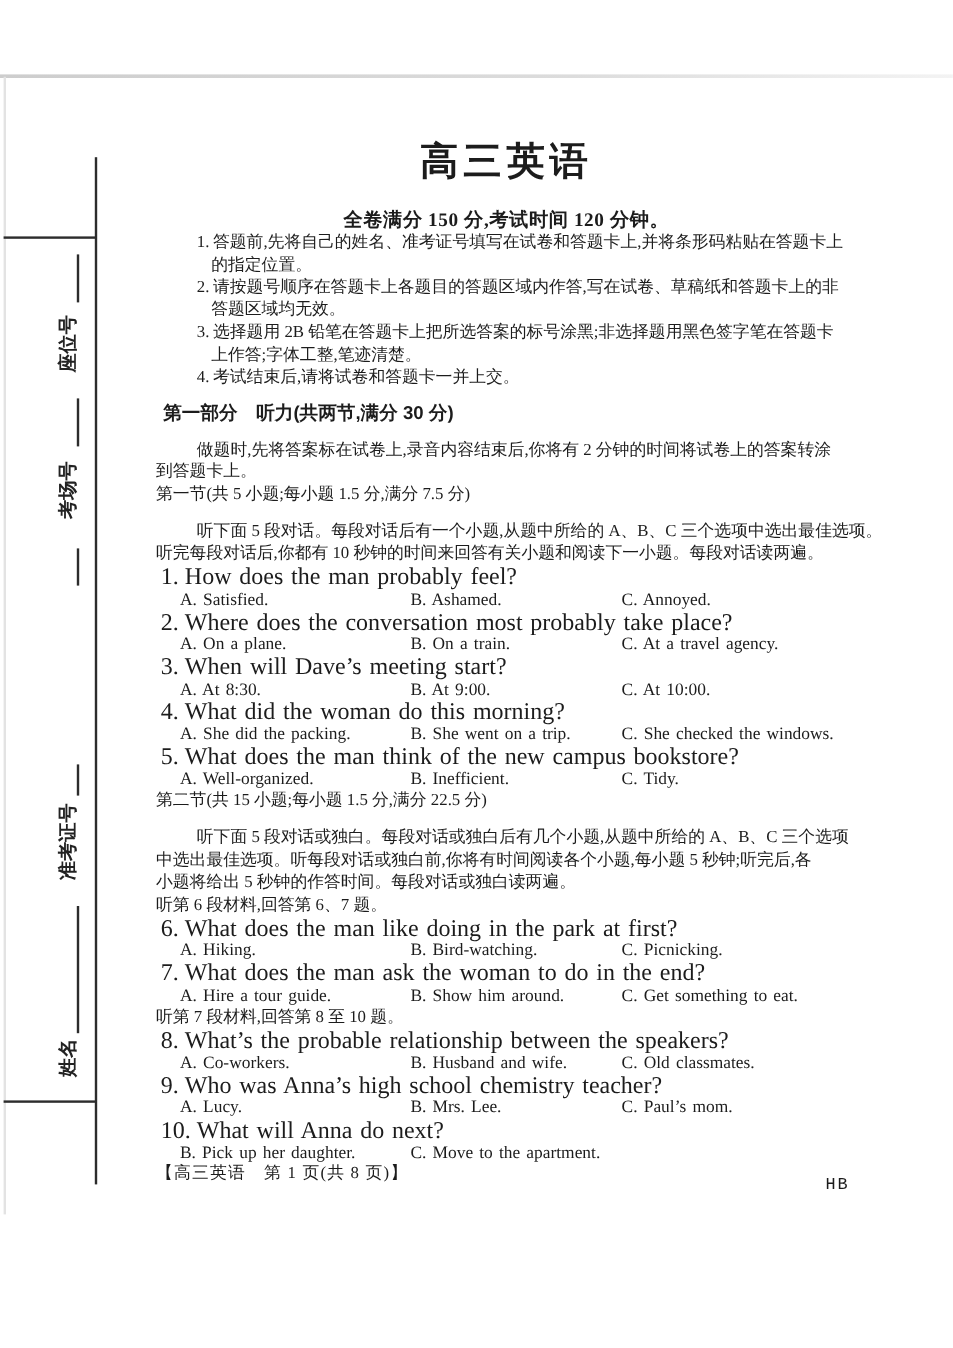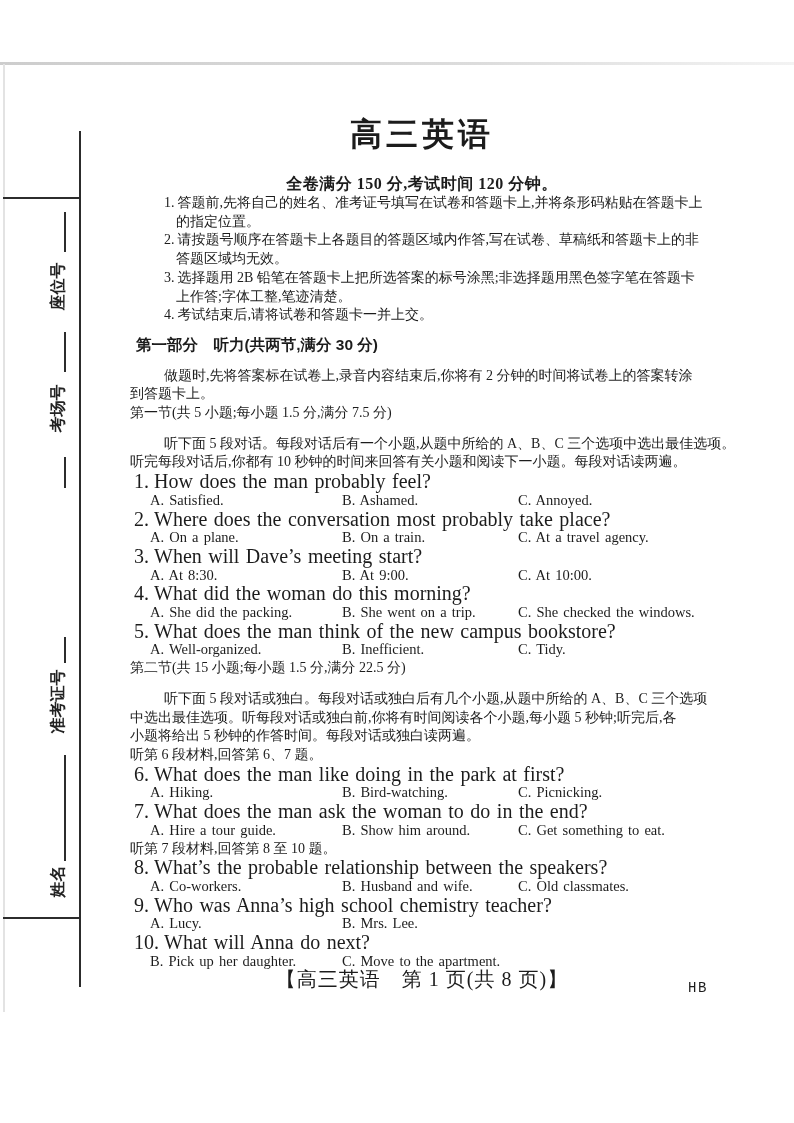--- a/index.html
+++ b/index.html
@@ -34,21 +34,21 @@
   .notice-heading { margin-top:28px; }
   .part-heading   { margin-top:11px; }
   .ni1 { margin-left:34px; }
   .ni2 { margin-left:46px; }
   .ni-num { padding-right:3px; }
   .indent { padding-left:34px;margin-top:12px; }
   .q-line  { margin-left:4px; word-spacing:1.5px; font-size:20px; }
   .q-num   { padding-right:5px; }
   .opt-row { display:grid; grid-template-columns:192px 176px 1fr; margin-left:20px;
              white-space:nowrap; word-spacing:1.5px; font-size:14.5px; }
-  .footer  { text-align:center; font-size:20px; letter-spacing:1px; }
+  .footer  { text-align:left; font-size:14px; letter-spacing:1px; }
   .hb      { position:absolute; left:688px; top:980px; font-size:14px; letter-spacing:1.5px;font-family:Liberation Mono, monospace; }
 </style>
 </head>
 <body>
 
 <div class="scan-top"></div>
 <div class="scan-left"></div>
 
 <div class="seal-v"></div>
 <div class="seal-h1"></div>
@@ -157,20 +157,21 @@
   <div class="opt-row">
       <span>A. Co-workers.</span>
       <span>B. Husband and wife.</span>
       <span>C. Old classmates.</span>
     </div>
 
   <div class="q-line line"><span class="q-num">9.</span><span>Who was Anna’s high school chemistry teacher?</span></div>
   <div class="opt-row">
       <span>A. Lucy.</span>
       <span>B. Mrs. Lee.</span>
+      <span>C. Paul’s mom.</span>
     </div>
 
   <div class="q-line line"><span class="q-num">10.</span><span>What will Anna do next?</span></div>
   <div class="opt-row">
       <span>B. Pick up her daughter.</span>
       <span>C. Move to the apartment.</span>
     </div>
 
   <div class="footer">【高三英语　第 1 页(共 8 页)】</div>
 </div>

